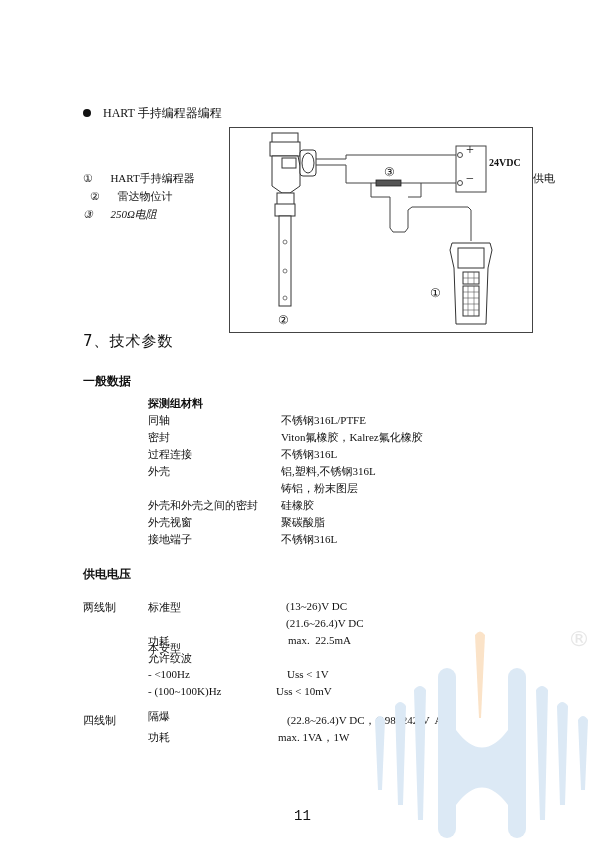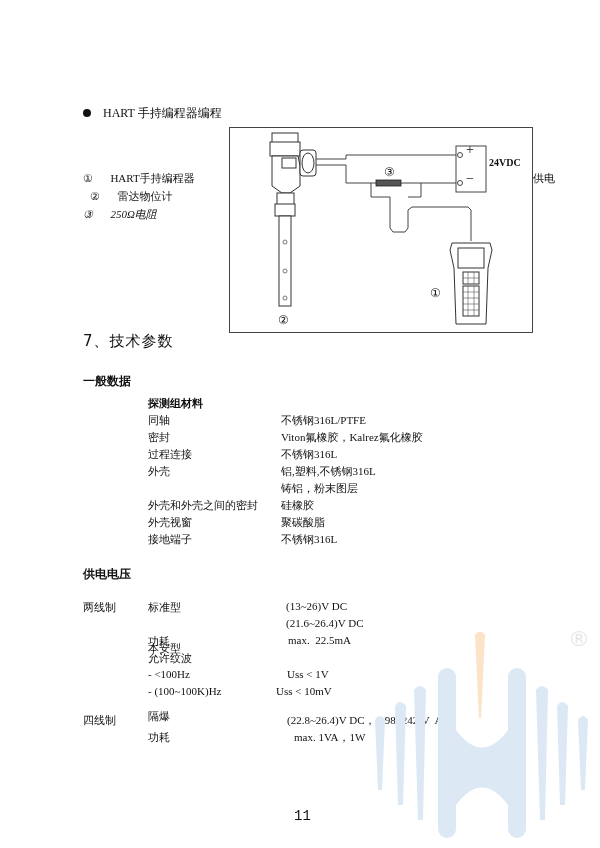--- a/index.html
+++ b/index.html
@@ -137,21 +137,21 @@
 <div class="abs serif row-label" style="left:148px; top:651px;">允许纹波</div>
 <div class="abs serif row-label" style="left:148px; top:668px;">- &lt;100Hz</div>
 <div class="abs serif row-value" style="left:287px; top:668px;">Uss &lt; 1V</div>
 <div class="abs serif row-label" style="left:148px; top:685px;">- (100~100K)Hz</div>
 <div class="abs serif row-value" style="left:276px; top:685px;">Uss &lt; 10mV</div>
 
 <div class="abs serif row-group" style="left:83px; top:713px;">四线制</div>
 <div class="abs serif row-label" style="left:148px; top:677px;margin-top:32px;">隔爆</div>
 <div class="abs serif row-value" style="left:287px; top:713px; white-space:pre;">(22.8~26.4)V DC，(198~242)V  AC</div>
 <div class="abs serif row-label" style="left:148px; top:730px;">功耗</div>
-<div class="abs serif row-value" style="left:294px; top:730px;text-align:right;">max. 1VA，1W</div>
+<div class="abs serif row-value" style="left:278px; top:730px;text-align:right;">max. 1VA，1W</div>
 
 <div class="watermark">
   <svg width="230" height="228" viewBox="0 0 230 228">
     <g fill="#dce9f5">
       <path d="M5 100 Q10 92 15 100 L12 170 L8 170 Z"></path>
       <path d="M25 86 Q30 78 36 86 L33 185 L28 185 Z"></path>
       <path d="M44 70 Q50 62 56 70 L53 200 L48 200 Z"></path>
       <rect x="68" y="48" width="18" height="170" rx="9"></rect>
       <rect x="138" y="48" width="18" height="170" rx="9"></rect>
       <path d="M86 110 Q112 145 138 110 L138 185 Q112 150 86 185 Z"></path>

